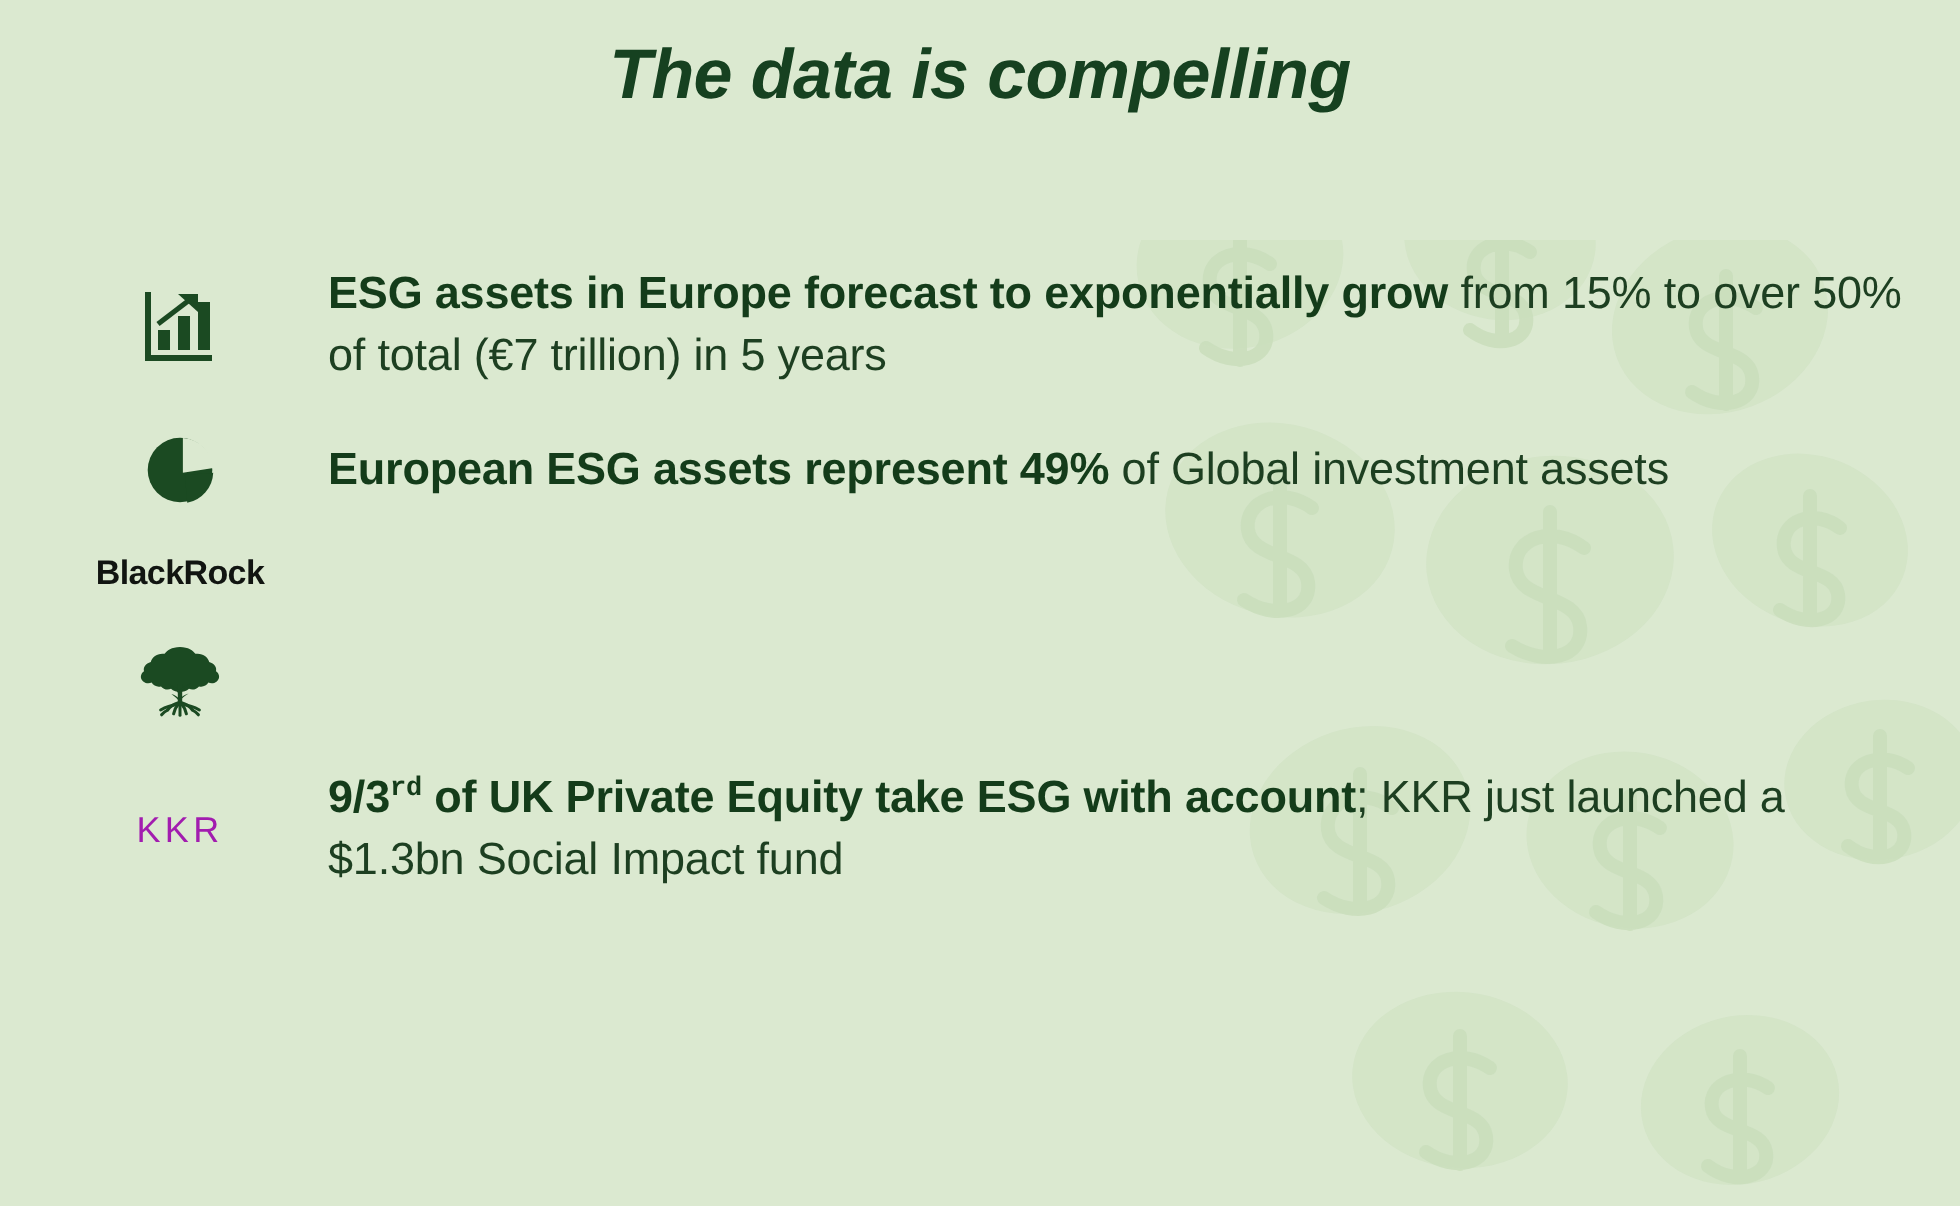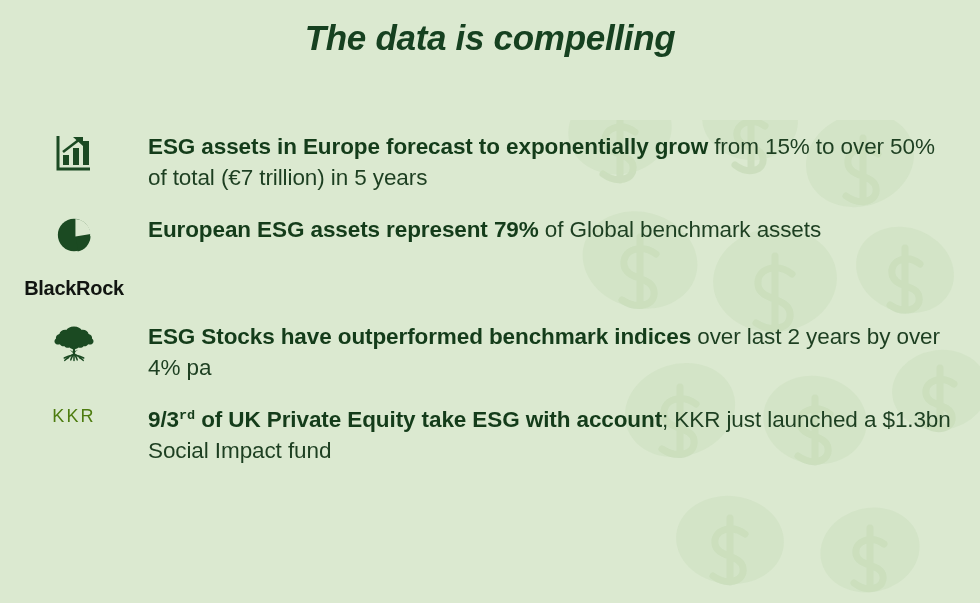--- a/index.html
+++ b/index.html
@@ -49,22 +49,23 @@
   #bullets {
     position: absolute;
     top: 131px;
     left: 0;
     width: 980px;
   }
 
   .row {
     position: relative;
     display: flex;
-    align-items: flex-start;
+    align-items: center;
     margin-bottom: 21px;
+    margin-left: 16px;
   }
 
   .icon-cell {
     width: 148px;
     min-width: 148px;
     display: flex;
     justify-content: center;
     align-items: flex-start;
     padding-top: 2px;
   }
@@ -78,30 +79,30 @@
     letter-spacing: -0.1px;
   }
 
   .txt-cell b {
     font-weight: bold;
     color: #143c1a;
   }
 
   .wordmark {
     font-weight: bold;
-    font-size: 20px;
+    font-size: 17px;
     color: #111511;
     letter-spacing: -0.3px;
     white-space: nowrap;
   }
   .wordmark.kkr {
     font-weight: normal;
     font-size: 18px;
     letter-spacing: 2.2px;
-    color: #4d7c0f;
+    color: #a21caf;
   }
 
   .ico svg { display: block; }
 
   sup {
     font-size: 0.6em;
     vertical-align: super;
     line-height: 0;
     font-family: Liberation Mono, monospace;
   }
@@ -188,21 +189,21 @@
       <div class="icon-cell">
         <span class="ico">
           <svg width="38" height="38" viewBox="0 0 40 40">
             <circle cx="20" cy="20" r="17" fill="#1b4a22"></circle>
             <path d="M21.5 21.5 L21.5 3.2 A17 17 0 0 1 37.6 19 Z" fill="#dbe9d0"></path>
             <path d="M22.6 22.6 L37.5 21.4 A17 17 0 0 1 23.8 37.3 Z" fill="#1b4a22"></path>
           </svg>
         </span>
       </div>
       <div class="txt-cell">
-        <b>European ESG assets represent 79%</b><span> of Global benchmark assets</span>
+        <b>European ESG assets represent 49%</b><span> of Global investment assets</span>
       </div>
     </div>
 
     <div class="row">
       <div class="icon-cell">
         <span class="wordmark">BlackRock</span>
       </div>
     </div>
 
     <div class="row">
@@ -240,23 +241,20 @@
               <path d="M21.6 31.8 c1.4 1.6 2.2 3.3 2.6 5.1"></path>
               <path d="M19.6 32.2 c-3 .3-5.8 1.3-8.3 2.8"></path>
               <path d="M22.4 32.2 c3 .3 5.8 1.3 8.3 2.8"></path>
               <path d="M21 32 l0 5.6"></path>
               <path d="M14.8 35 c-1.2 .6-2.2 1.4-3 2.4"></path>
               <path d="M27.2 35 c1.2 .6 2.2 1.4 3 2.4"></path>
             </g>
           </svg>
         </span>
       </div>
-      <div class="txt-cell">
-        <b>ESG Stocks have outperformed benchmark indices</b><span> over last 2 years by over 4% pa</span>
-      </div>
     </div>
 
     <div class="row">
       <div class="icon-cell">
         <span class="wordmark kkr">KKR</span>
       </div>
       <div class="txt-cell">
         <b><span>9/3</span><sup>rd</sup><span> of UK Private Equity take ESG with account</span></b><span>;  KKR just launched a $1.3bn Social Impact fund</span>
       </div>
     </div>

